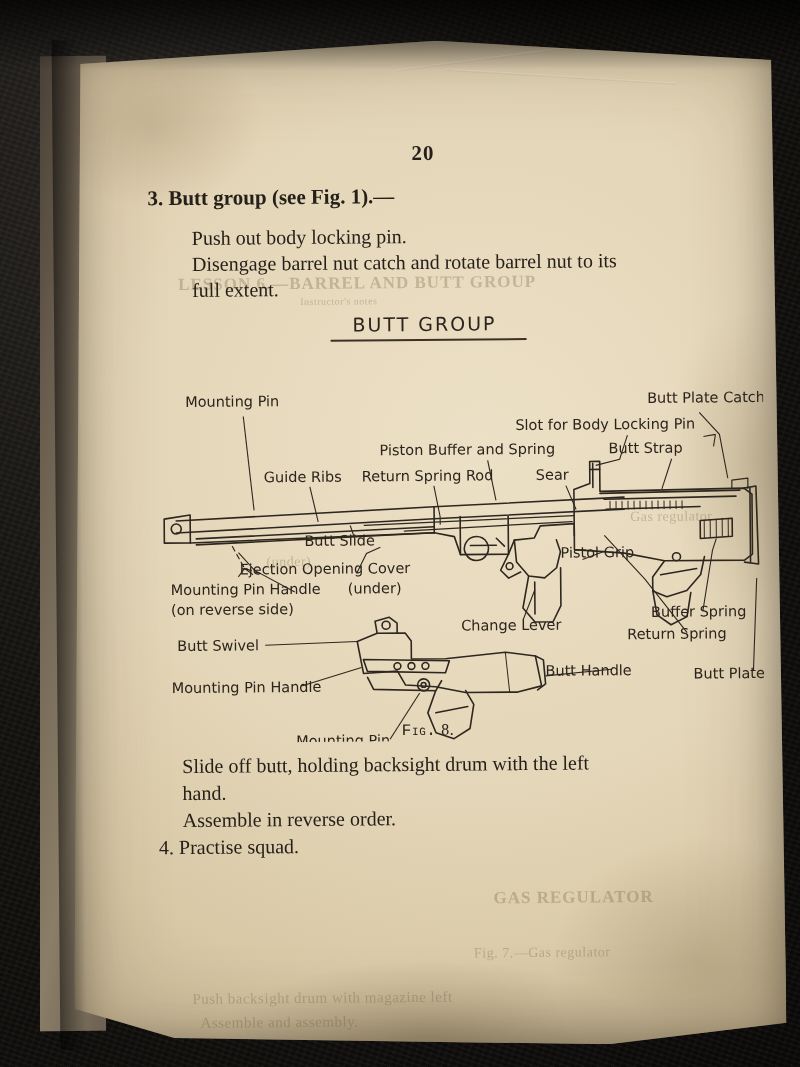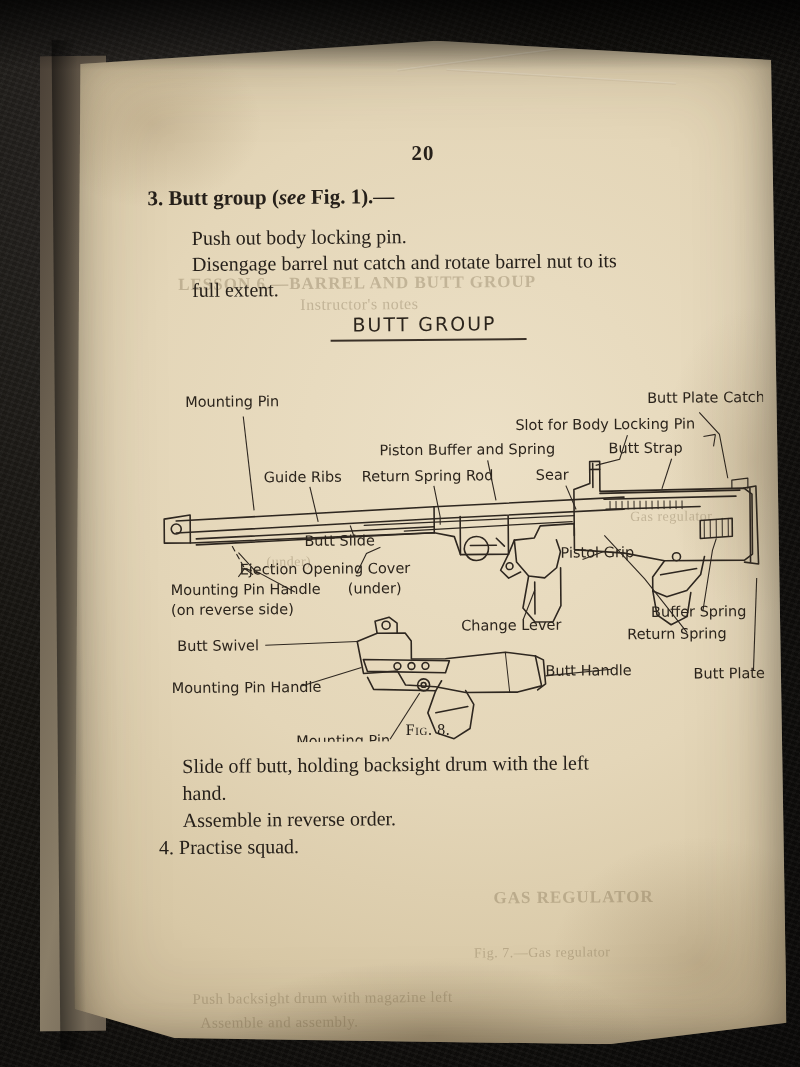--- a/index.html
+++ b/index.html
@@ -98,21 +98,21 @@
     letter-spacing: 1px;
   }
 
   .head-line {
     position: absolute;
     left: 80px;
     top: 143px;
     font-size: 21px;
     font-weight: bold;
   }
-  .head-line .ital { font-style: italic; font-weight: bold; }
+  .head-line .ital { font-weight: bold; }
 
   .para1 {
     position: absolute;
     left: 124px;
     top: 182px;
     width: 580px;
     font-size: 20px;
     line-height: 26px;
   }
 
@@ -145,21 +145,21 @@
   .figwrap svg { display: block; }
 
   .figcaption {
     position: absolute;
     left: 0; right: 0;
     top: 680px;
     text-align: center;
     font-size: 16px;
     letter-spacing: 0.6px;
   }
-  .figcaption .sc { font-variant: small-caps; }
+  .figcaption .sc { font-variant: small-caps; font-family: Liberation Mono, monospace; }
 
   .para2 {
     position: absolute;
     left: 110px;
     top: 710px;
     width: 590px;
     font-size: 20px;
     line-height: 27px;
   }
 
@@ -198,21 +198,21 @@
 <div id="page">
   <div class="cloth"></div>
   <div class="under-page"></div>
 
   <div class="page-sheet">
     <div class="page-stains"></div>
     <div class="crease" style="left:330px; top:10px; width:300px; transform:rotate(-7deg);"></div>
     <div class="crease" style="left:380px; top:36px; width:230px; transform:rotate(4deg);"></div>
 
     <div class="showthrough" style="left:110px; top:232px; font-size:17px; font-weight:bold; letter-spacing:1px;">LESSON 6.—BARREL AND BUTT GROUP</div>
-    <div class="showthrough" style="left:232px; top:254px; font-size:16px;">Instructor's notes</div>
+    <div class="showthrough" style="left:232px; top:254px; font-size:10px;">Instructor's notes</div>
     <div class="showthrough" style="left:560px; top:470px; font-size:14px;">Gas regulator</div>
     <div class="showthrough" style="left:196px; top:512px; font-size:14px;">(under)</div>
     <div class="showthrough" style="left:420px; top:848px; font-size:17px; font-weight:bold; letter-spacing:1px;">GAS REGULATOR</div>
     <div class="showthrough" style="left:400px; top:905px; font-size:14px;">Fig. 7.—Gas regulator</div>
     <div class="showthrough" style="left:118px; top:948px; font-size:15px;">Push    backsight drum with magazine    left</div>
     <div class="showthrough" style="left:126px; top:972px; font-size:15px;">Assemble and assembly.</div>
 
     <div class="content">
 
       <div class="folio">20</div>

